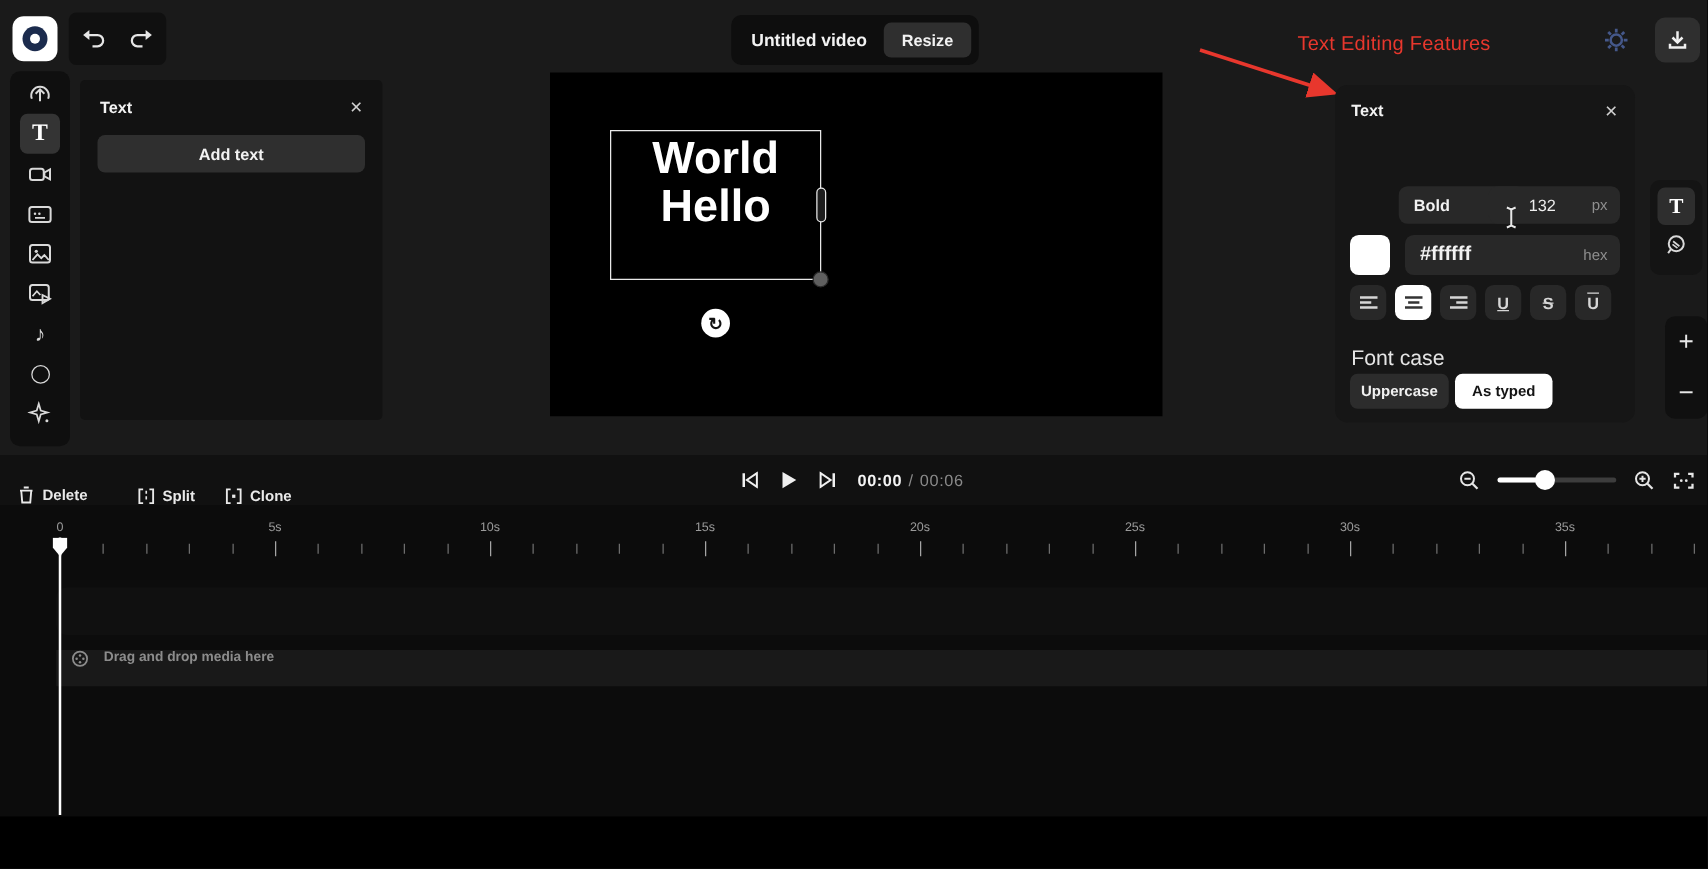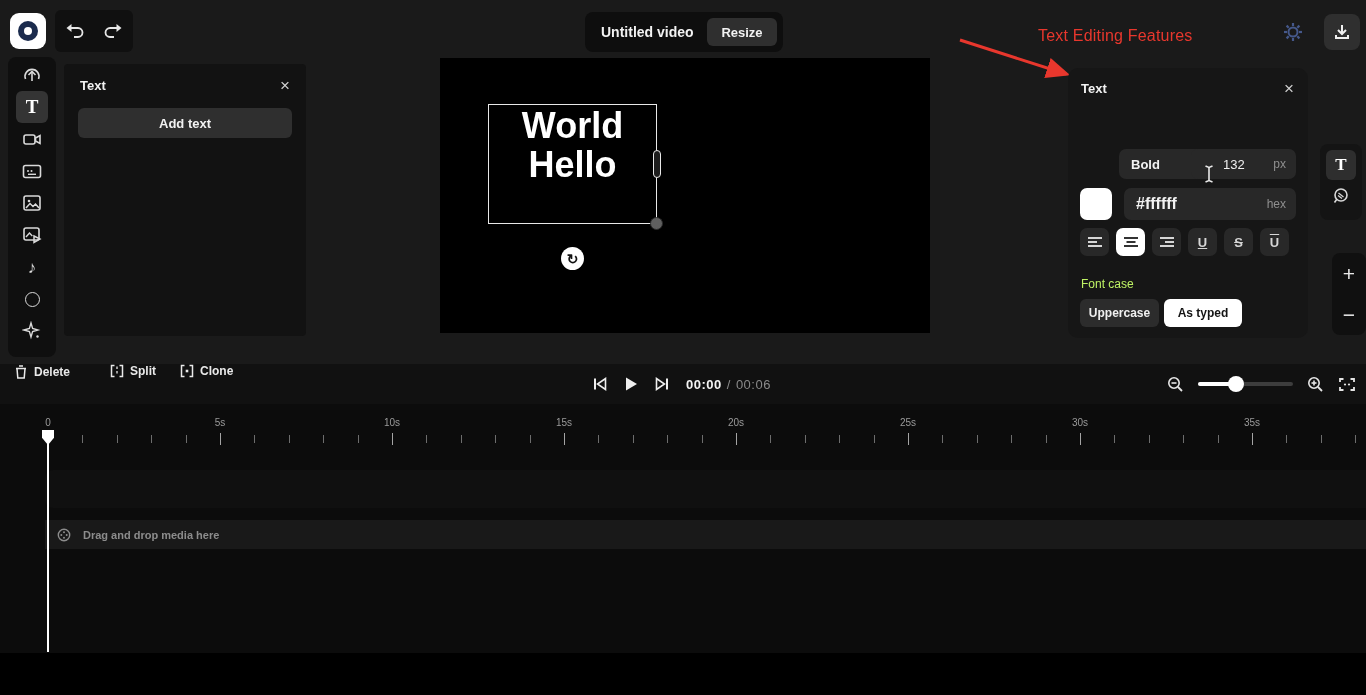--- a/index.html
+++ b/index.html
@@ -62,34 +62,34 @@
   .swatch { position:absolute; left:12px; top:120px; width:32px; height:32px; background:#fff; border-radius:7px; cursor:pointer; }
   .hex-field { left:56px; top:120px; width:172px; height:32px; padding:0 10px 0 12px; justify-content:space-between; }
   .hex-val { font-weight:bold; font-size:16px; }
   .align-row { position:absolute; left:12px; top:160px; display:flex; gap:7px; }
   .al-btn { width:29px; height:28px; background:#282828; border-radius:7px; display:flex; align-items:center; justify-content:center; cursor:pointer; color:#d6d6d6; font-weight:bold; font-size:13px; }
   .al-btn.sel { background:#fff; color:#222; }
   .al-btn.sel svg line { stroke:#333; }
   .deco-u { text-decoration:underline; }
   .deco-s { text-decoration:line-through; }
   .deco-o { text-decoration:overline; }
-  .fontcase-label { position:absolute; left:13px; top:209px; color:#bef264; font-size:12px; }
+  .fontcase-label { position:absolute; left:13px; top:209px; color:#e5e5e5; font-size:17px; }
   .case-btn { position:absolute; top:231px; height:28px; border:none; border-radius:6px; font-weight:bold; font-size:12px; cursor:pointer; }
   .uppercase-btn { left:12px; width:79px; background:#2c2c2c; color:#f0f0f0; }
   .astyped-btn { left:96px; width:78px; background:#fff; color:#141414; }
   .ibeam { position:absolute; left:1203px; top:164px; }
 
   
   .tool-strip { position:absolute; left:1320px; top:144px; width:42px; height:76px; background:#141414; border-radius:8px; display:flex; flex-direction:column; align-items:center; padding-top:6px; gap:6px; }
   .strip-t { width:30px; height:30px; background:#2e2e2e; border-radius:6px; color:#fff; font-family:"Liberation Serif", serif; font-weight:bold; font-size:17px; display:flex; align-items:center; justify-content:center; cursor:pointer; }
   .zoom-strip { position:absolute; left:1332px; top:253px; width:34px; height:82px; background:#101010; border-radius:8px; display:flex; flex-direction:column; align-items:center; justify-content:space-around; color:#e8e8e8; font-size:21px; }
   .zoom-strip span { cursor:pointer; line-height:1; }
 
   
-  .toolbar { position:absolute; left:0; top:364px; width:1366px; height:40px; background:#111111; display:flex; align-items:flex-start; }
+  .toolbar { position:absolute; left:0; top:364px; width:1366px; height:40px; background:#111111; display:flex; align-items:flex-end; }
   .tb-btn { display:flex; align-items:center; gap:6px; color:#e9e9e9; font-weight:bold; font-size:12px; cursor:pointer; }
   .tb-delete { margin-left:14px; }
   .tb-split { margin-left:40px; }
   .tb-clone { margin-left:24px; }
   .transport { position:absolute; left:592px; top:0; height:40px; display:flex; align-items:center; gap:16px; }
   .tr-btn { cursor:pointer; display:flex; align-items:center; }
   .time { display:flex; align-items:center; gap:5px; font-size:13px; }
   .time-cur { color:#f4f4f4; font-weight:bold; letter-spacing:.5px; }
   .time-sep, .time-tot { color:#8a8a8a; letter-spacing:.5px; }
   .zoom-controls { position:absolute; right:10px; top:0; height:40px; display:flex; align-items:center; gap:14px; }
@@ -103,21 +103,21 @@
   .tick { position:absolute; top:31px; width:1px; height:8px; background:#6d6d6d; }
   .tick.major { top:29px; height:12px; background:#a5a5a5; }
   .playhead-line { position:absolute; top:26px; width:1.5px; height:222px; background:#fff; }
   .playhead-marker { position:absolute; top:26px; width:12px; height:15px; background:#fff; clip-path:polygon(0 0,100% 0,100% 52%,50% 100%,0 52%); cursor:grab; }
   .text-track { position:absolute; left:45px; top:66px; width:1321px; height:38px; background:#101010; border-radius:8px 0 0 8px; }
   .text-clip { position:absolute; left:45px; top:66px; width:208px; height:38px; background:#2c2c2c; border:1.5px solid #dedede; border-radius:9px; display:flex; align-items:center; cursor:pointer; }
   .clip-aa { color:#cfcfcf; font-size:14px; margin-left:14px; }
   .clip-label { color:#fff; font-weight:bold; font-size:12px; margin-left:12px; }
   .trim { position:absolute; top:50%; transform:translateY(-50%); width:6px; height:15px; background:#2c2c2c; border:1.5px solid #dedede; border-radius:4px; cursor:ew-resize; }
   .trim-l { left:-1px; } .trim-r { right:-1px; }
-  .media-track { position:absolute; left:45px; top:116px; width:1321px; height:29px; background:#191919; display:flex; align-items:center; }
+  .media-track { position:absolute; left:45px; top:116px; width:1321px; height:29px; background:#191919; display:flex; }
   .media-ph { color:#8c8c8c; font-weight:bold; font-size:11px; margin-left:12px; }
   .media-ic { margin-left:12px; display:flex; }
   .bottom-strip { position:absolute; left:0; top:653px; width:1366px; height:42px; background:#000; }
 
   svg { display:block; }
 </style>
 </head>
 <body>
 
 <div class="app">

